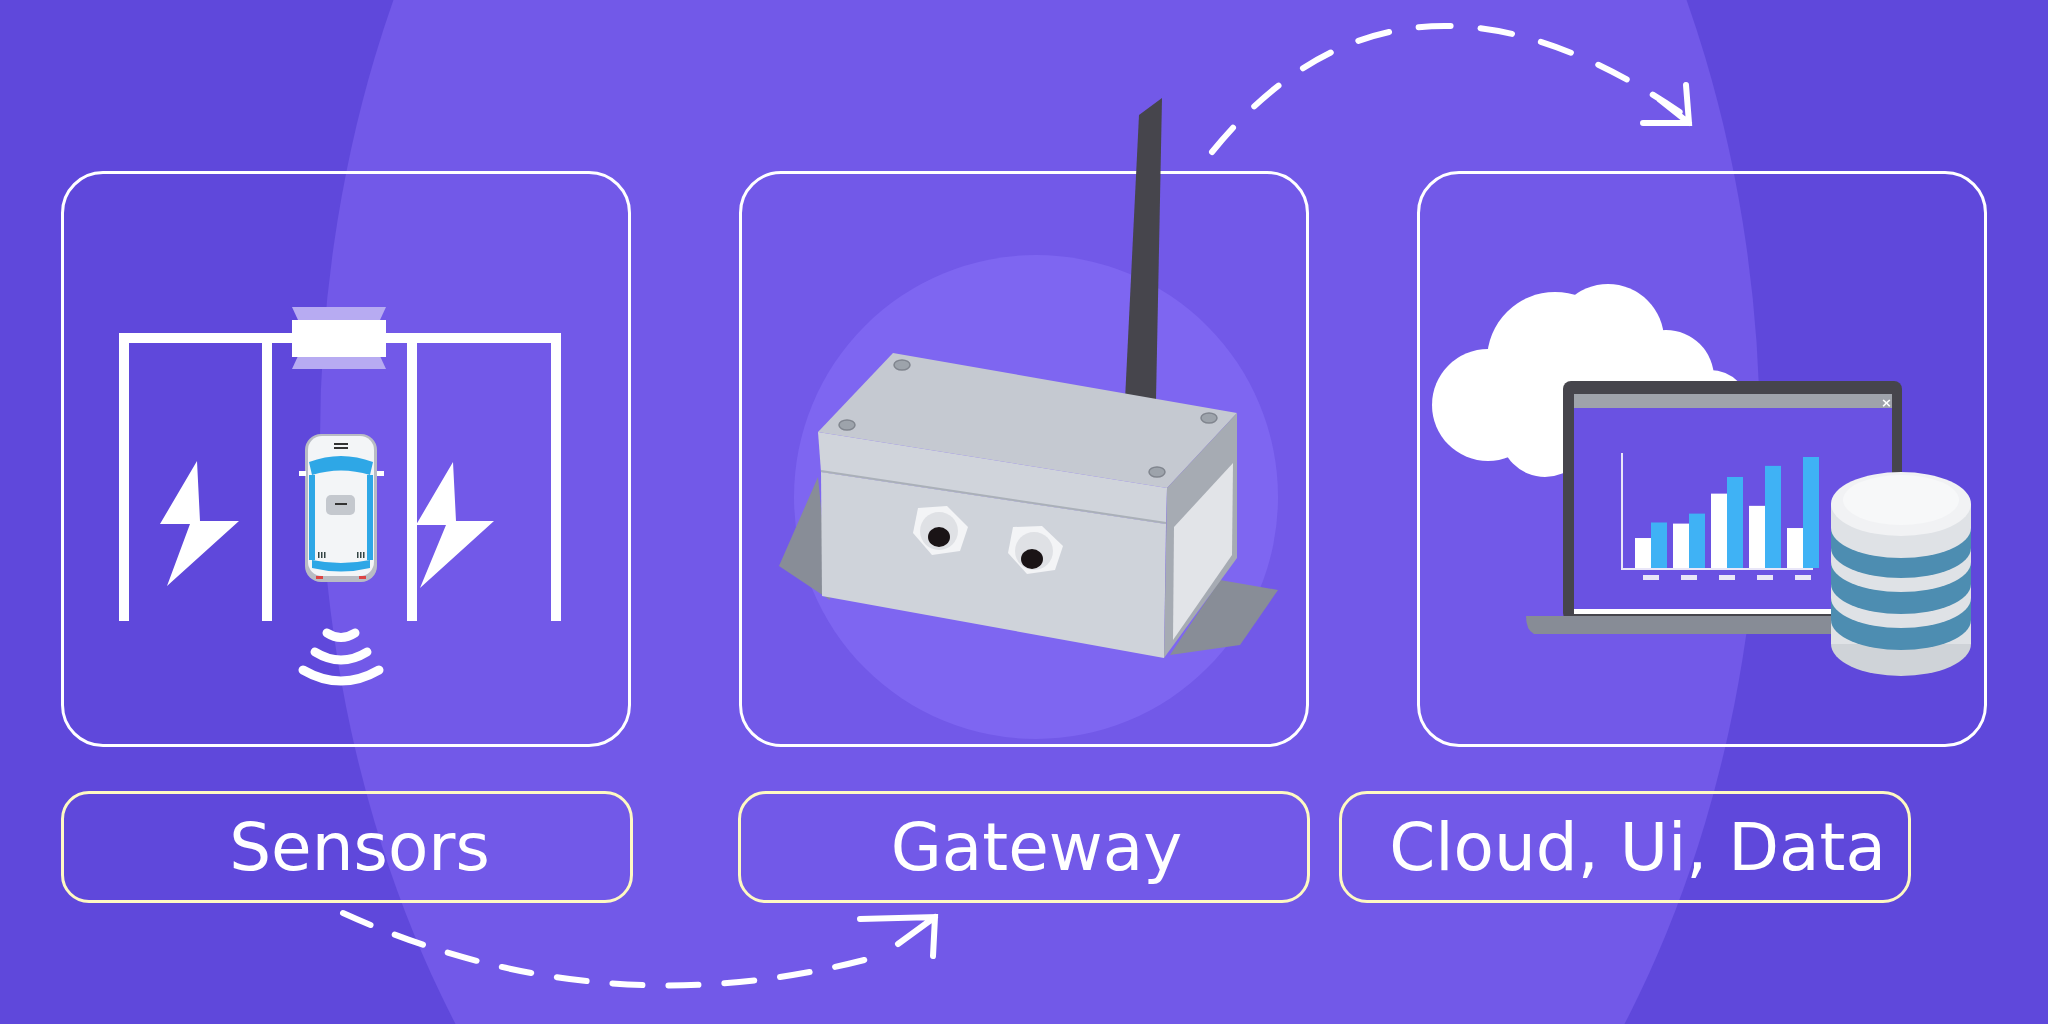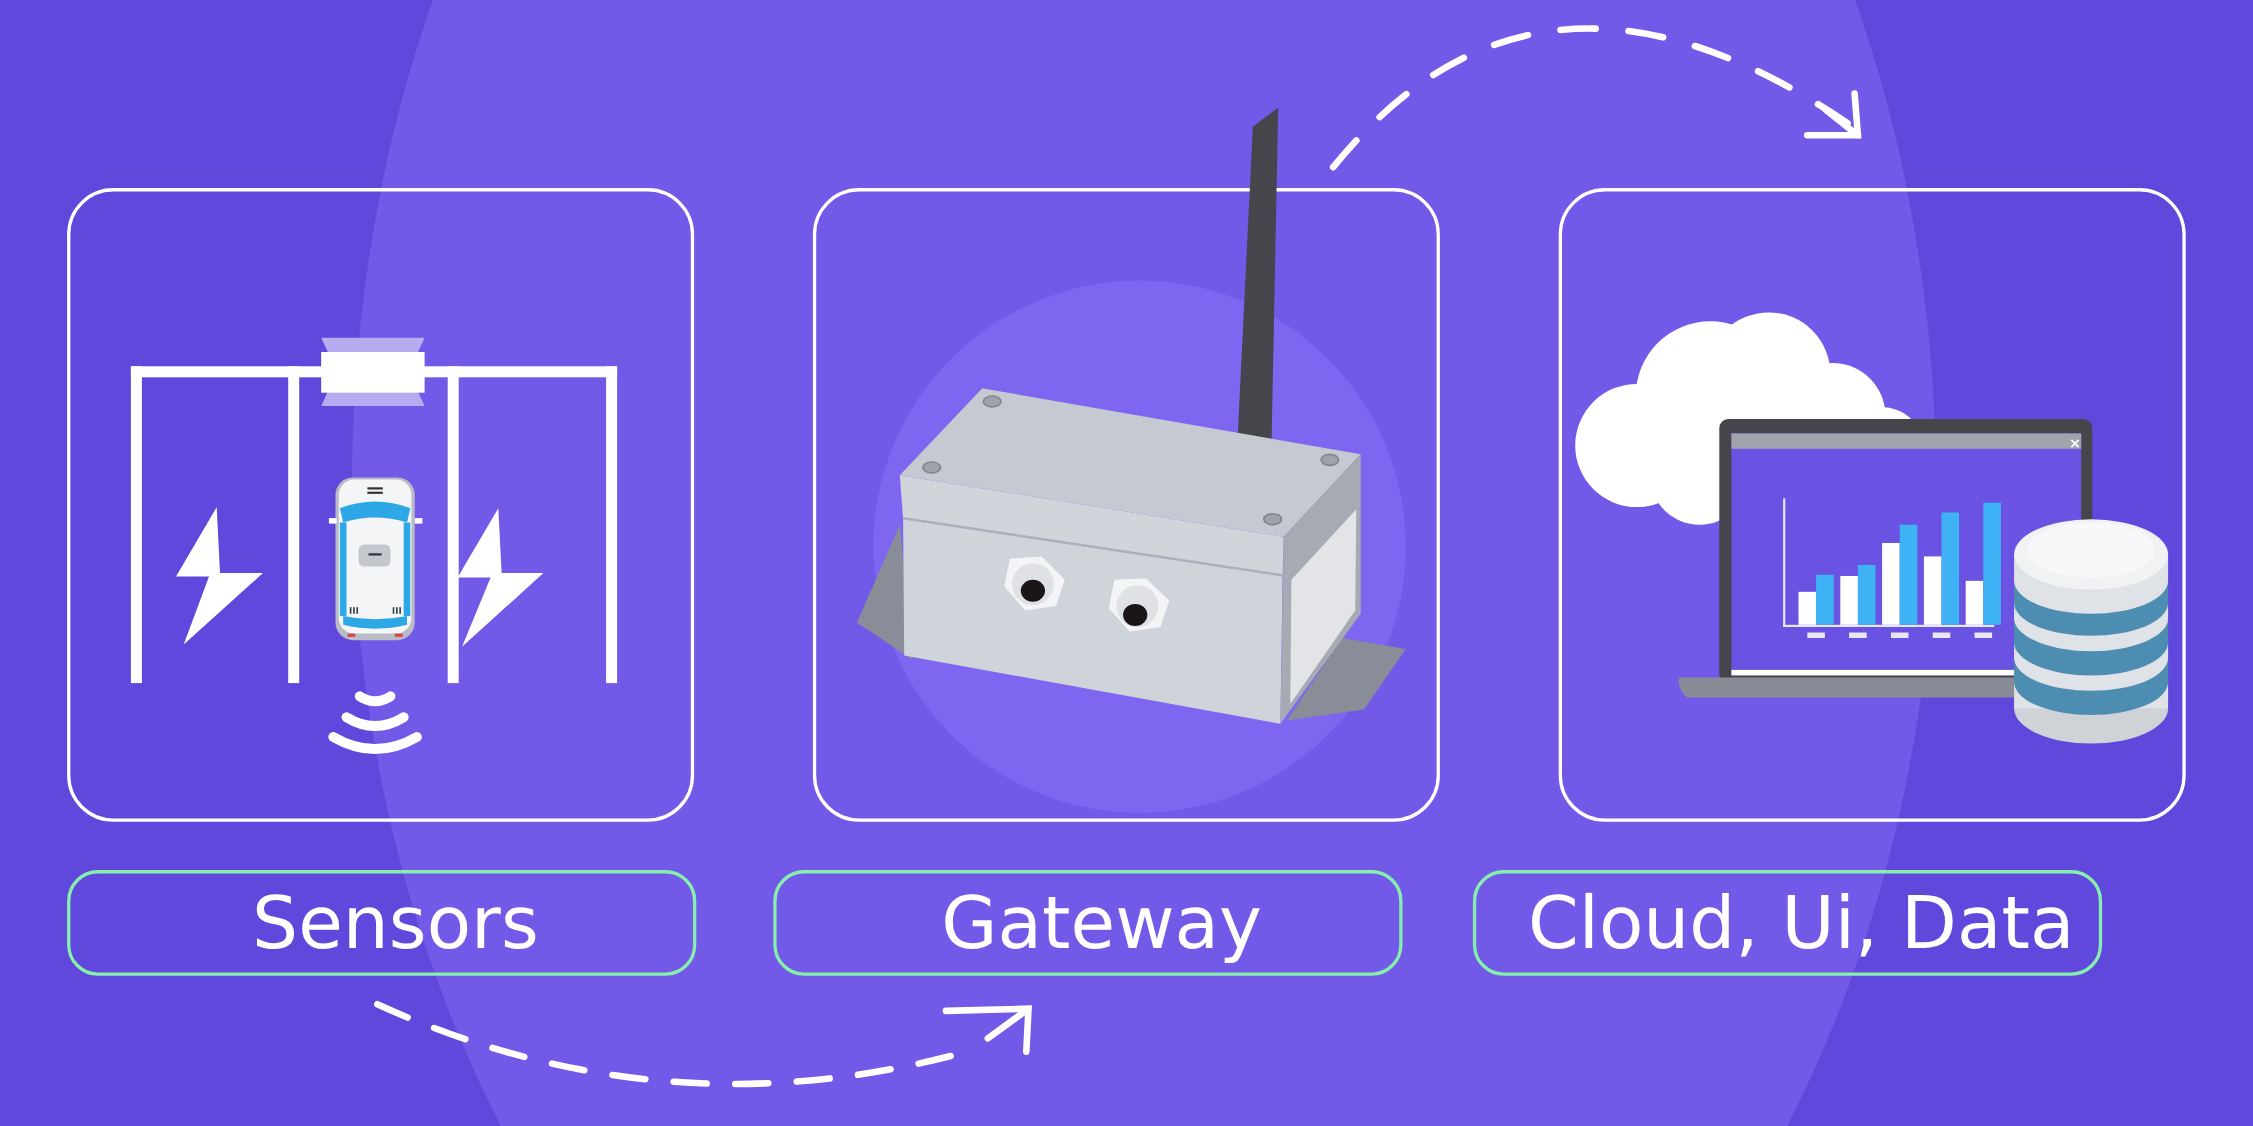--- a/index.html
+++ b/index.html
@@ -12,40 +12,40 @@
   #bg-circle {
     position: absolute; left: 320px; top: -560px;
     width: 1440px; height: 2000px; border-radius: 50%;
     background: #7259e8;
   }
   .panel {
     position: absolute; top: 171px; width: 570px; height: 576px;
     border: 3px solid #ffffff; border-radius: 42px; box-sizing: border-box;
   }
   .label-box {
-    position: absolute; top: 791px; width: 572px; height: 96px;
-    border: 3px solid #86efac; border-radius: 28px; box-sizing: border-box;
+    position: absolute; top: 791px; width: 572px; height: 112px;
+    border: 3px solid #fef9c3; border-radius: 28px; box-sizing: border-box;
     display: flex; align-items: center; justify-content: center;
     color: #ffffff; font-size: 66px; letter-spacing: 0px; padding-left: 25px;
   }
   svg.layer { position: absolute; left: 0; top: 0; }
 </style>
 </head>
 <body>
 
 <div id="bg-circle"></div>
 
 <div class="panel" style="left:61px"></div>
 <div class="panel" style="left:739px"></div>
 <div class="panel" style="left:1417px"></div>
 
 <div class="label-box" style="left:61px">
   <span>Sensors</span>
 </div>
-<div class="label-box" style="left:703px">
+<div class="label-box" style="left:738px">
   <span>Gateway</span>
 </div>
 <div class="label-box" style="left:1339px">
   <span>Cloud, Ui, Data</span>
 </div>
 
 <svg class="layer" width="2048" height="1024" viewBox="0 0 2048 1024">
 
   <g>
     <g fill="#ffffff">

